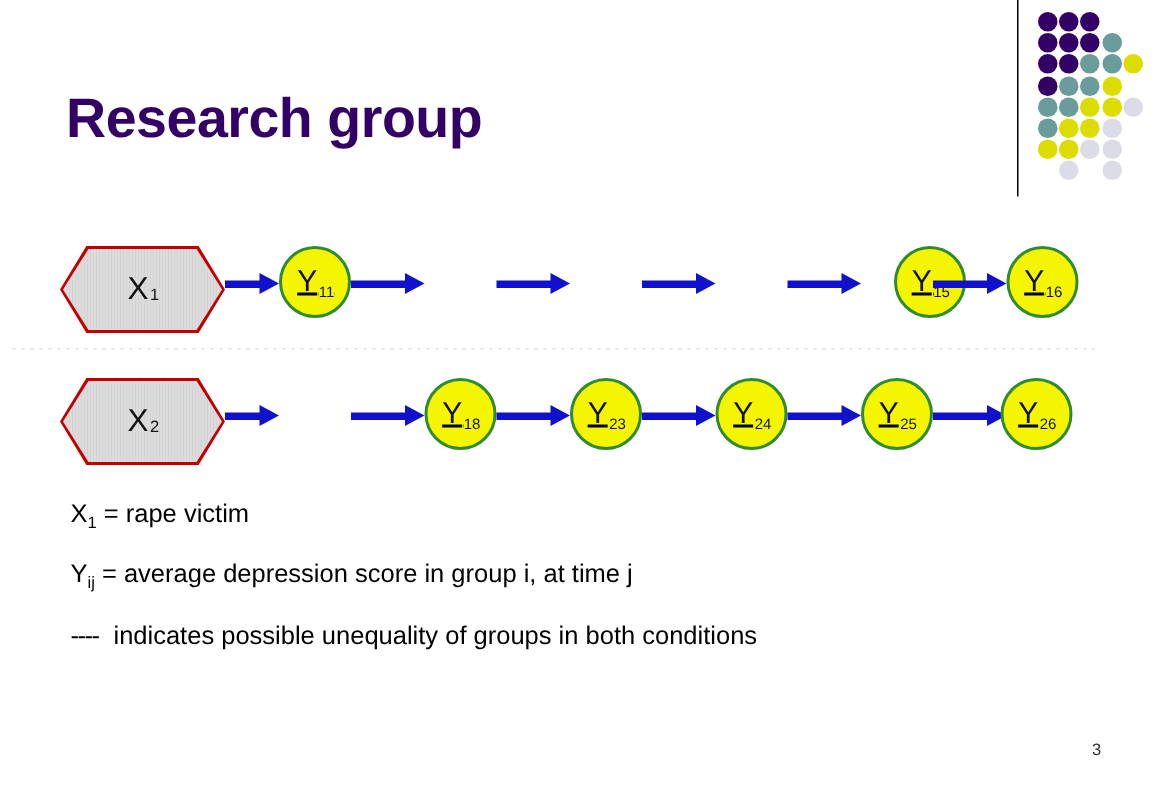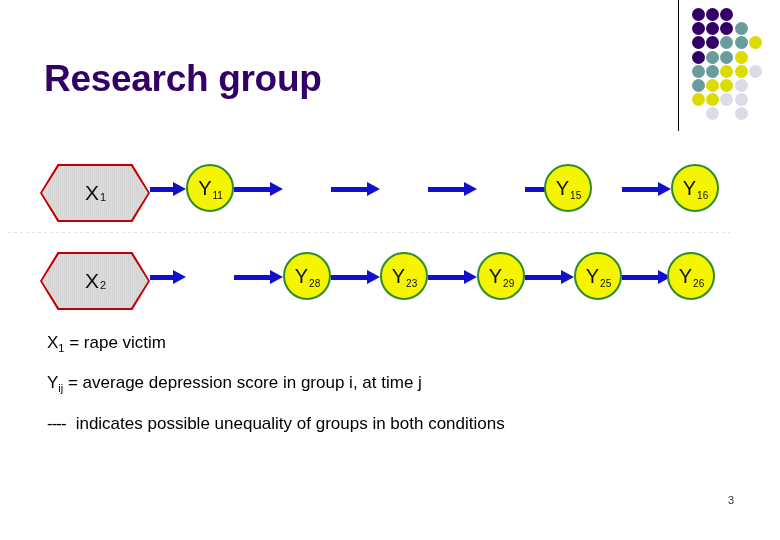--- a/index.html
+++ b/index.html
@@ -41,21 +41,21 @@
   }
   .hex-label{
     position:absolute;inset:0;display:flex;align-items:center;justify-content:center;
     font-size:21px;color:#111;
   }
   .hex-label sub{font-size:11px;vertical-align:baseline;position:relative;top:4px;left:1px;}
 
   .node{
     position:absolute;top:0px;width:48px;height:48px;border-radius:50%;
     background:#f5f500;border:2px solid #2e8b2e;box-sizing:border-box;
-    display:flex;align-items:center;justify-content:center;
+    display:flex;align-items:center;justify-content:center;text-decoration:underline;
   }
   .node-label{font-size:20px;color:#111;line-height:1;white-space:nowrap;}
   .node-label sub{font-size:10px;vertical-align:baseline;position:relative;top:4px;left:1px;}
 
   .arrow{position:absolute;top:22px;height:7px;}
   .arrow .shaft{position:absolute;left:0;top:1px;height:5px;background:#1111cc;}
   .arrow .head{
     position:absolute;top:-4px;width:0;height:0;
     border-top:7.5px solid transparent;border-bottom:7.5px solid transparent;
     border-left:13px solid #1111cc;
@@ -145,21 +145,21 @@
           <div class="head" style="left: 36px;"></div>
         </div>
         <div class="arrow" style="left: 428px; width: 49px;">
           <div class="shaft" style="width: 37px;"></div>
           <div class="head" style="left: 36px;"></div>
         </div>
         <div class="arrow" style="left: 525px; width: 49px;">
           <div class="shaft" style="width: 37px;"></div>
           <div class="head" style="left: 36px;"></div>
         </div>
-        <div class="node" style="left: 544px;">
+        <div class="node" style="left: 596px;">
           <span class="node-label">Y<sub>15</sub></span>
         </div>
         <div class="arrow" style="left: 622px; width: 49px;">
           <div class="shaft" style="width: 37px;"></div>
           <div class="head" style="left: 36px;"></div>
         </div>
         <div class="node" style="left: 671px;">
           <span class="node-label">Y<sub>16</sub></span>
         </div>
       </div>
@@ -174,35 +174,35 @@
         </div>
         <div class="arrow" style="left: 150px; width: 36px;">
           <div class="shaft" style="width: 24px;"></div>
           <div class="head" style="left: 23px;"></div>
         </div>
         <div class="arrow" style="left: 234px; width: 49px;">
           <div class="shaft" style="width: 37px;"></div>
           <div class="head" style="left: 36px;"></div>
         </div>
         <div class="node" style="left: 283px;">
-          <span class="node-label">Y<sub>28</sub></span>
+          <span class="node-label">Y<sub>18</sub></span>
         </div>
         <div class="arrow" style="left: 331px; width: 49px;">
           <div class="shaft" style="width: 37px;"></div>
           <div class="head" style="left: 36px;"></div>
         </div>
         <div class="node" style="left: 380px;">
           <span class="node-label">Y<sub>23</sub></span>
         </div>
         <div class="arrow" style="left: 428px; width: 49px;">
           <div class="shaft" style="width: 37px;"></div>
           <div class="head" style="left: 36px;"></div>
         </div>
         <div class="node" style="left: 477px;">
-          <span class="node-label">Y<sub>29</sub></span>
+          <span class="node-label">Y<sub>24</sub></span>
         </div>
         <div class="arrow" style="left: 525px; width: 49px;">
           <div class="shaft" style="width: 37px;"></div>
           <div class="head" style="left: 36px;"></div>
         </div>
         <div class="node" style="left: 574px;">
           <span class="node-label">Y<sub>25</sub></span>
         </div>
         <div class="arrow" style="left: 622px; width: 49px;">
           <div class="shaft" style="width: 37px;"></div>

